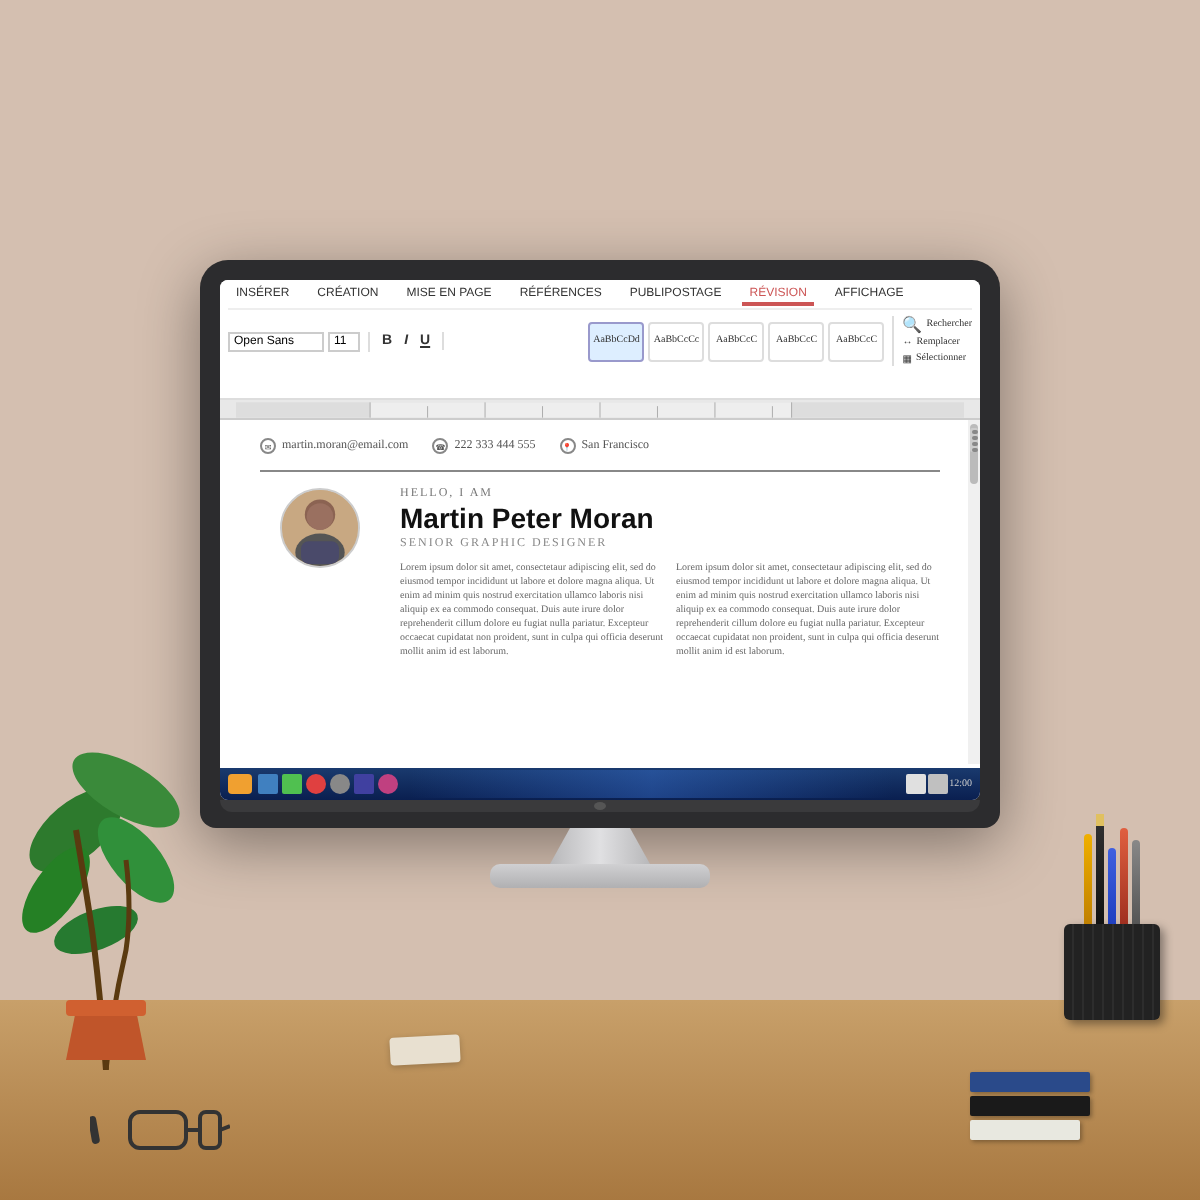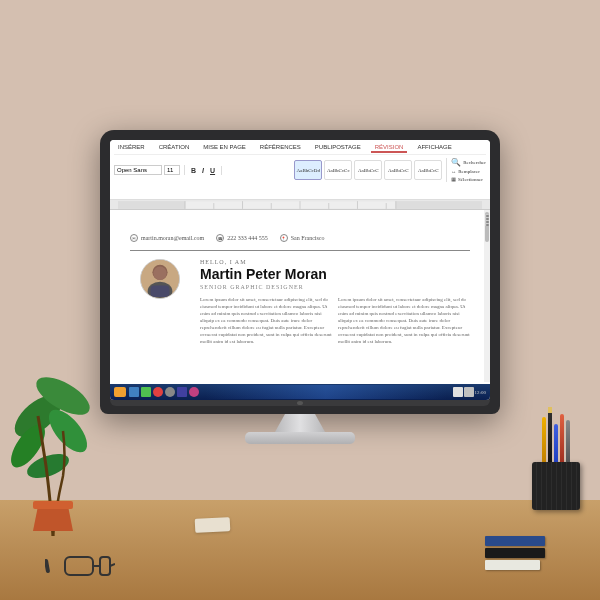--- a/index.html
+++ b/index.html
@@ -146,21 +146,21 @@
       height: 10px;
       background: #e8e8e8;
       border-bottom: 1px solid #ccc;
       display: flex;
       align-items: center;
       padding: 0 8px;
     }
 
     .doc-body {
       background: #fff;
-      padding: 24px 20px;
+      padding: 9px 20px;
       height: 172px;
       overflow: hidden;
       position: relative;
     }
 
     
     .scroll-bar {
       position: absolute;
       right: 0;
       top: 0;

